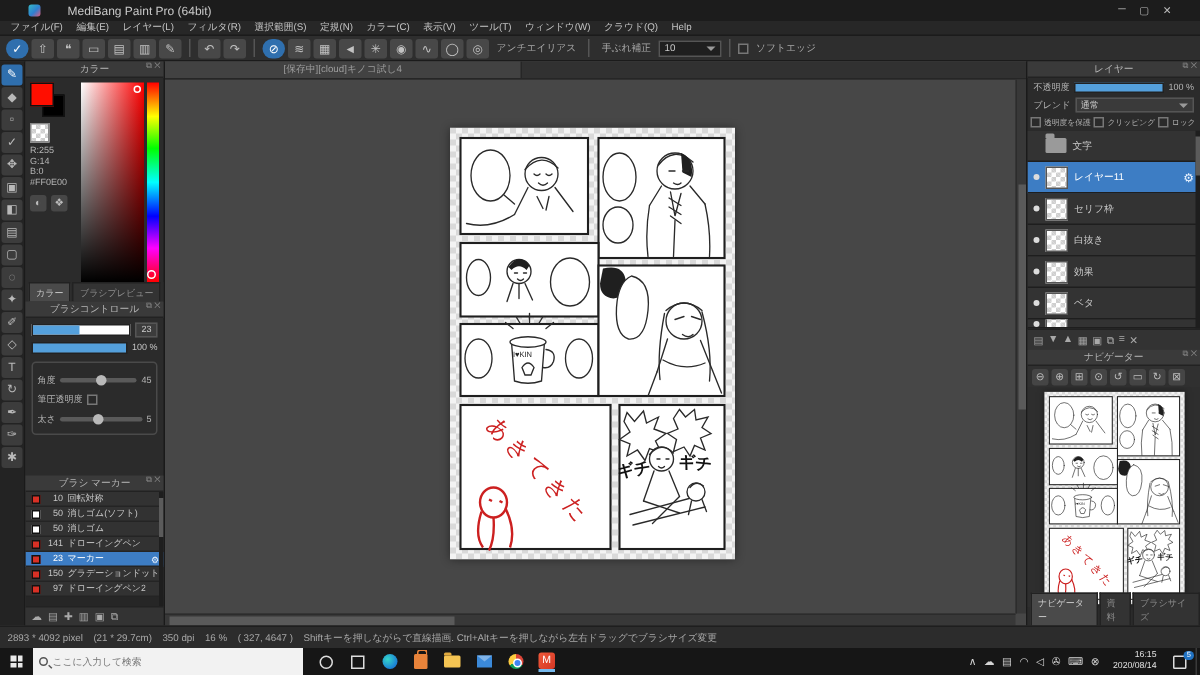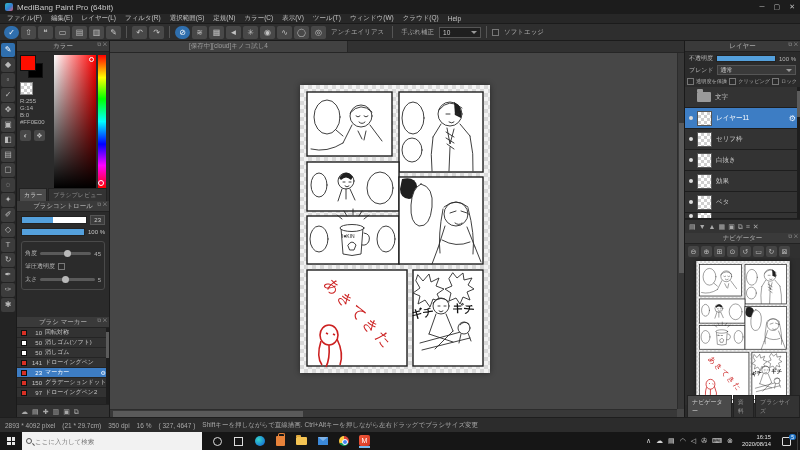--- a/index.html
+++ b/index.html
@@ -1,21 +1,21 @@
 <!DOCTYPE html>
 <html><head>
 <meta charset="utf-8">
 <style>
   * { margin:0; padding:0; box-sizing:border-box; }
   html,body { width:800px; height:450px; overflow:hidden; background:#000; }
   body { font-family:"Liberation Sans", sans-serif; }
   #app { position:relative; width:800px; height:450px; background:#474747; color:#ccc; }
 
   
-  .titlebar { height:14px; background:#1c1c1c; display:flex; align-items:center; padding:0 5px; gap:4px; }
+  .titlebar { height:14px; background:#1c1c1c; display:flex; align-items:center; padding:0 19px; gap:18px; }
   .app-icon { width:8px; height:8px; border-radius:2px;
     background:linear-gradient(135deg,#35b9c6 0%,#2f7fd1 55%,#e05a7a 100%); flex:0 0 auto; }
   .titlebar .title { font-size:8px; color:#c9c9c9; }
   .win-controls { margin-left:auto; display:flex; gap:9px; font-size:7px; color:#bbb; }
   .win-controls span { cursor:default; }
 
   
   .menubar { height:10px; background:#272727; display:flex; align-items:center; gap:9px; padding:0 7px; border-bottom:1px solid #1b1b1b; }
   .menu-item { font-size:6.5px; color:#c3c3c3; white-space:nowrap; }
 

